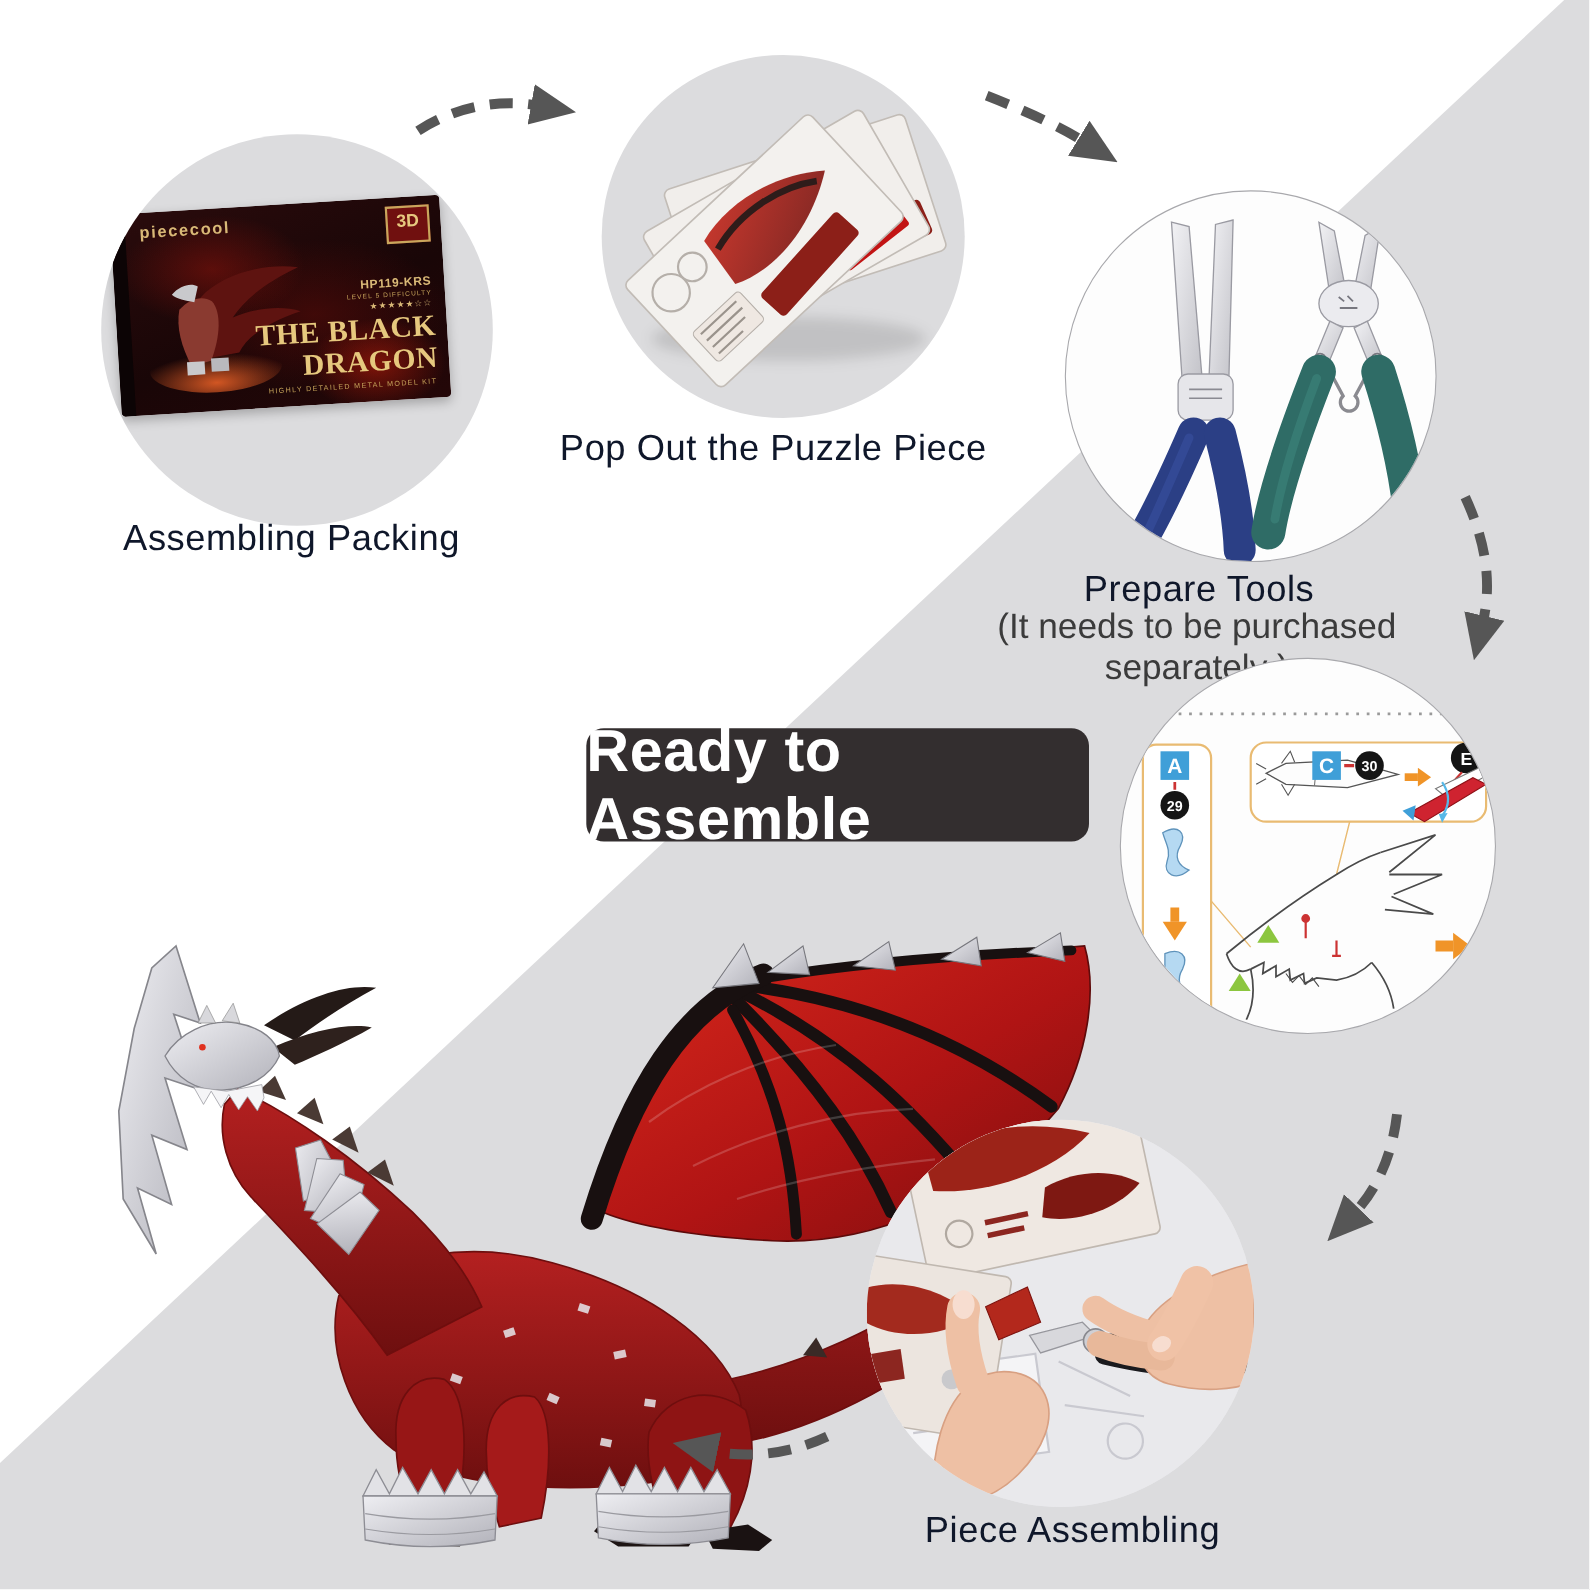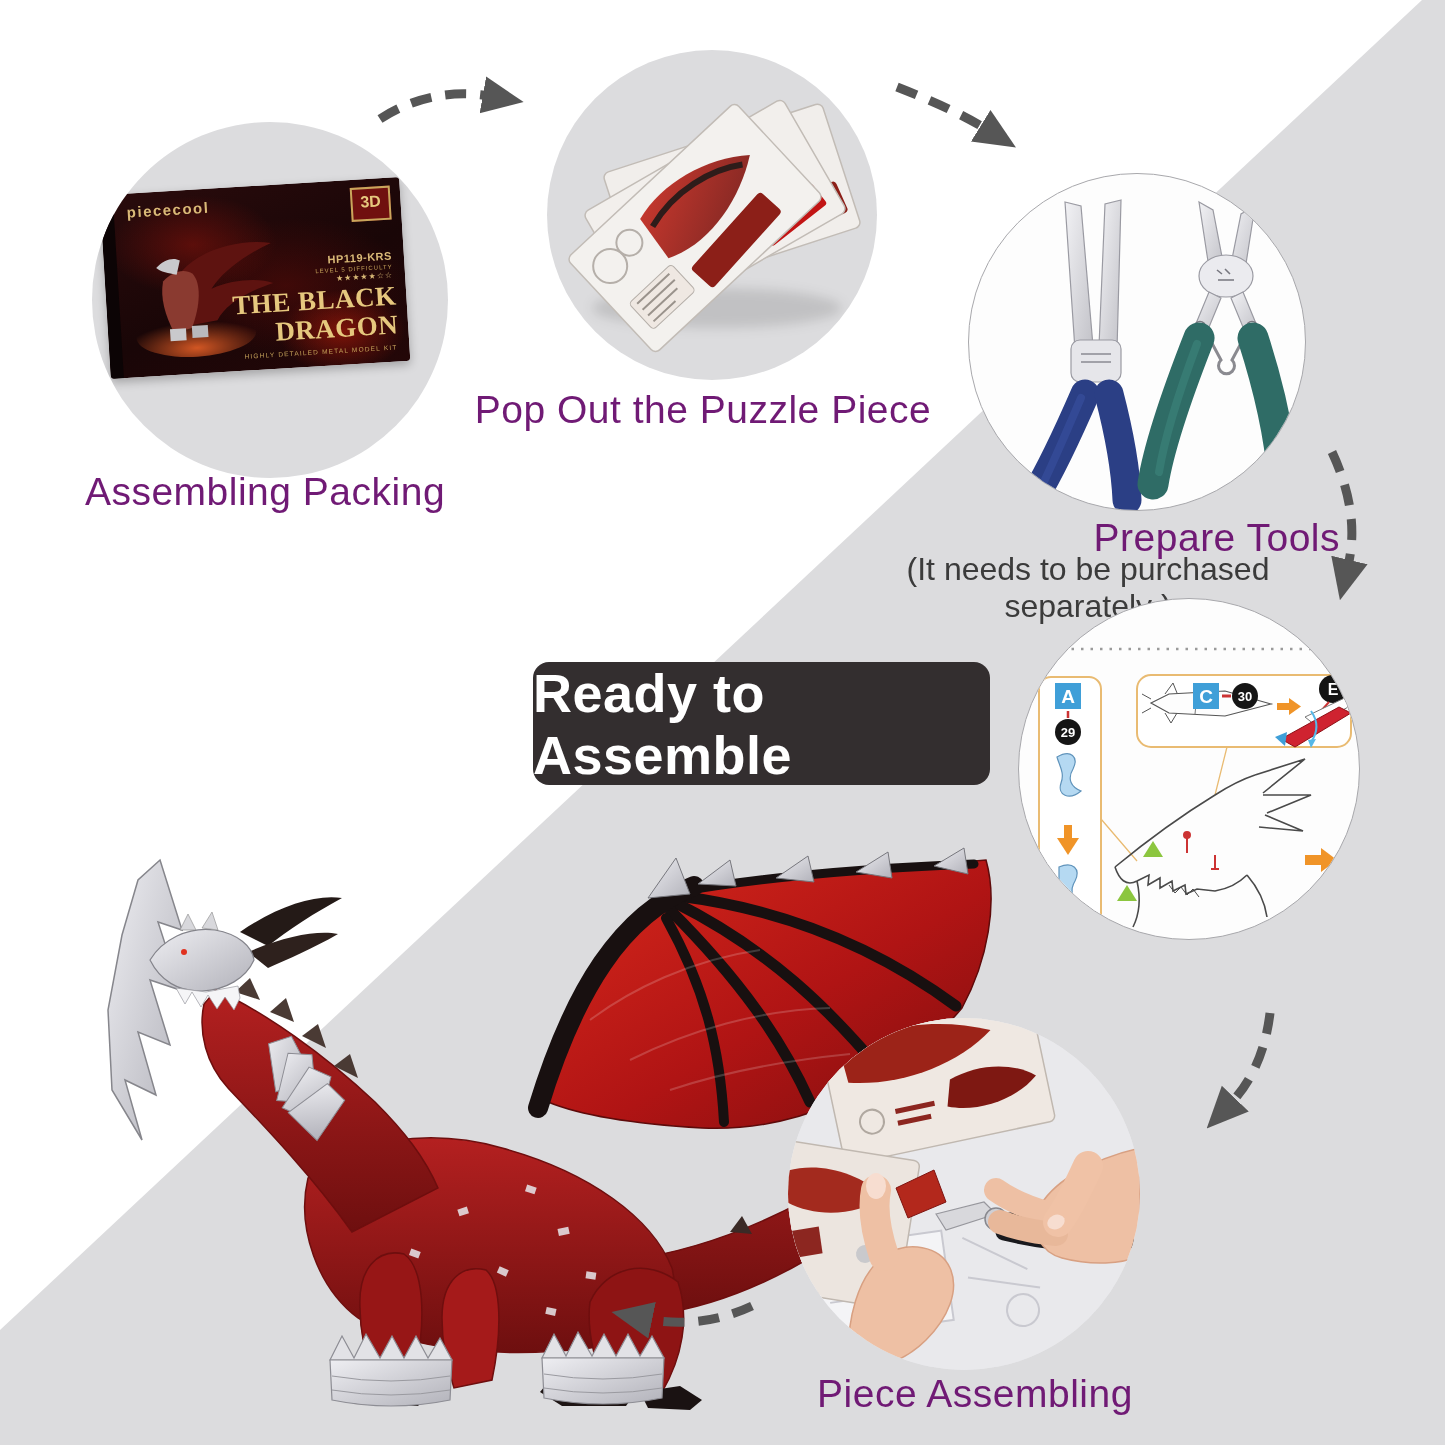--- a/index.html
+++ b/index.html
@@ -3,23 +3,23 @@
 <meta charset="utf-8">
 <style>
   html,body{margin:0;padding:0;background:#fff;}
   .canvas{position:relative;width:1445px;height:1445px;background:#ffffff;overflow:hidden;
           font-family:"Liberation Sans", sans-serif;color:#3b3b3b;}
   .diag{position:absolute;left:0;top:0;width:1445px;height:1445px;background:#dcdcde;
         clip-path:polygon(1422px 0px,1445px 0px,1445px 1445px,0px 1445px,0px 1330px);}
   .circle{position:absolute;border-radius:50%;overflow:hidden;}
   .circle.gray{background:#dcdcde;}
   .circle.white{background:#fdfdfd;border:1.5px solid #a8a8ac;}
-  .step-label{position:absolute;text-align:center;font-size:39px;letter-spacing:0.5px;color:#701a75;}
+  .step-label{position:absolute;text-align:center;font-size:33px;letter-spacing:0.5px;color:#0f172a;}
   .step-note{position:absolute;text-align:center;font-size:32px;color:#3b3b3b;}
-  .banner{position:absolute;left:533px;top:662px;width:457px;height:123px;background:#332e2f;
+  .banner{position:absolute;left:533px;top:662px;width:457px;height:103px;background:#332e2f;
           border-radius:16px;display:flex;align-items:center;justify-content:center;
           color:#fff;font-size:54px;font-weight:bold;letter-spacing:0.5px;}
   .overlay{position:absolute;left:0;top:0;pointer-events:none;}
   
   .boxart{position:absolute;left:13px;top:64px;width:300px;height:184px;border-radius:4px;
           transform:rotate(-3.5deg);overflow:hidden;
           background:
             radial-gradient(90px 60px at 78% 82%, rgba(200,30,10,.55), rgba(0,0,0,0) 70%),
             radial-gradient(120px 70px at 30% 30%, rgba(150,20,12,.5), rgba(0,0,0,0) 70%),
             radial-gradient(160px 90px at 60% 55%, rgba(110,14,10,.45), rgba(0,0,0,0) 75%),
@@ -236,21 +236,21 @@
         <polygon points="274,118 262,124 276,158 288,152" fill="url(#sgp)" stroke="#9a9aa2" stroke-width="1.2"></polygon>
         <circle cx="231" cy="153" r="5.5" fill="#fff" stroke="#77777f" stroke-width="1.5"></circle>
         <circle cx="283" cy="153" r="5.5" fill="#fff" stroke="#77777f" stroke-width="1.5"></circle>
         <path d="M238,160 L252,186 A8 8 0 1 0 263,186 L277,160" fill="none" stroke="#8a8a90" stroke-width="3"></path>
         <path d="M230,164 C208,220 190,272 184,310" fill="none" stroke="#2f6c66" stroke-width="31" stroke-linecap="round"></path>
         <path d="M284,164 C302,220 311,266 314,304" fill="none" stroke="#2f6c66" stroke-width="31" stroke-linecap="round"></path>
         <path d="M228,170 C210,218 196,262 190,298" fill="none" stroke="#3f8a80" stroke-width="8" stroke-linecap="round" opacity="0.5"></path>
       </g>
     </svg>
   </div>
-  <div class="step-label" style="left:840px;top:516px;width:500px;text-align:right;">Prepare Tools</div>
+  <div class="step-label" style="left:840px;top:516px;width:500px;">Prepare Tools</div>
   <div class="step-note" style="left:838px;top:551px;width:500px;">(It needs to be purchased separately )</div>
 
   <div class="banner">Ready to Assemble</div>
 
   <div class="circle white" style="left:1018px;top:598px;width:340px;height:340px;">
     <svg width="340" height="340" viewBox="0 0 340 340">
       <line x1="24" y1="50" x2="318" y2="50" stroke="#9a9a9a" stroke-width="2.5" stroke-dasharray="2.5 7"></line>
 
       <g>
         <rect x="20" y="78" width="62" height="262" rx="12" fill="#fff" stroke="#e9bb72" stroke-width="2"></rect>

